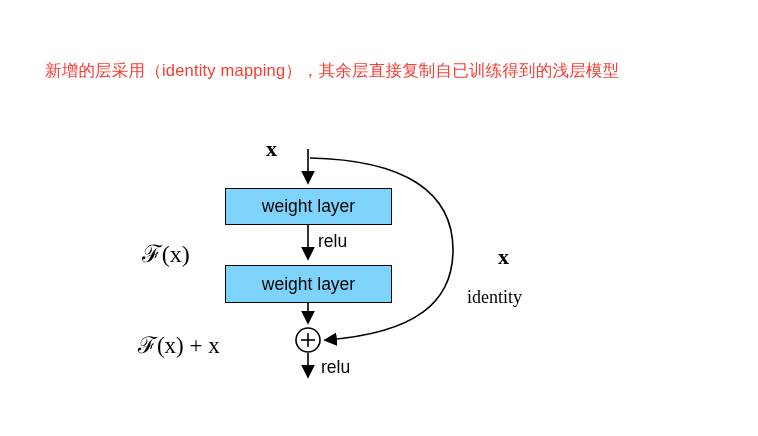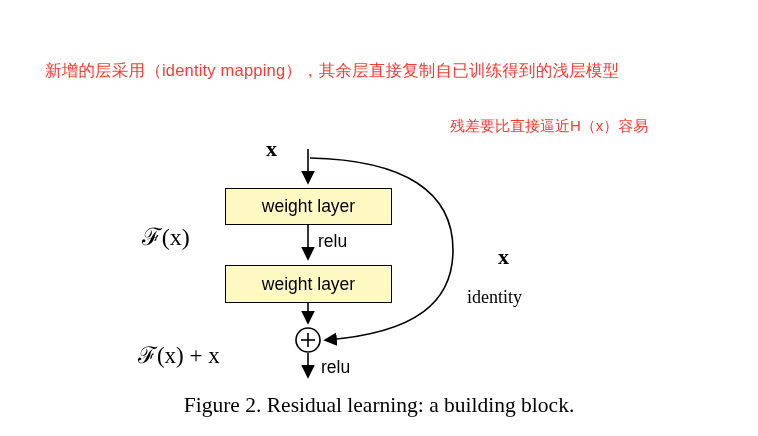--- a/index.html
+++ b/index.html
@@ -17,52 +17,51 @@
     font-size: 16.5px; color: var(--red); white-space: nowrap; letter-spacing: 0.2px;
   }
   .note-side {
     position: absolute; left: 450px; top: 116px;
     font-size: 15px; line-height: 19.5px; color: var(--red); white-space: nowrap;
   }
 
   .diagram-lines { position: absolute; left: 0; top: 0; }
 
   .box {
-    position: absolute; border: 1.6px solid var(--ink); background: #fef9c3;
+    position: absolute; border: 1.6px solid var(--ink); background: #7dd3fc;
     display: flex; align-items: center; justify-content: center;
     font-size: 17.5px; color: var(--ink);
   }
   .box1 { left: 225px; top: 188px; width: 167px; height: 37px; }
   .box2 { left: 225px; top: 265px; width: 167px; height: 38px; }
 
   .label { position: absolute; color: var(--ink); white-space: nowrap; }
   .math  { font-family: "Liberation Serif", serif; }
   .x-top  { left: 266px; top: 136px; font-size: 22px; font-weight: bold; }
   .relu1  { left: 318px; top: 231px; font-size: 17.5px; }
-  .fx     { left: 142px; top: 219px; font-size: 24px; }
-  .out    { left: 138px; top: 338px; font-size: 23px; }
+  .fx     { left: 142px; top: 236px; font-size: 24px; }
+  .out    { left: 138px; top: 328px; font-size: 23px; }
   .skipx  { left: 498px; top: 244px; font-size: 22px; font-weight: bold; }
   .ident  { left: 467px; top: 287px; font-size: 18px; font-family: Liberation Serif, serif; }
   .relu2  { left: 321px; top: 357px; font-size: 17.5px; }
 
   .caption {
     position: absolute; left: 0; top: 393px; width: 758px;
     text-align: center; font-size: 21.5px;
     font-family: "Liberation Serif", serif; color: var(--ink);
   }
 </style>
 </head>
 <body>
 
 <div class="page">
 
   <div class="note-top">新增的层采用（identity mapping），其余层直接复制自已训练得到的浅层模型</div>
 
   <div class="note-side">
-    <div>残差要比直接逼近H（x）容易</div>
   </div>
 
   <svg class="diagram-lines" width="758" height="436" viewBox="0 0 758 436" aria-hidden="true">
     <defs>
       <marker id="arrow" viewBox="0 0 10 10" refX="8" refY="5" markerWidth="8.5" markerHeight="8.5" orient="auto">
         <path d="M0,0 L10,5 L0,10 z" fill="#000"></path>
       </marker>
     </defs>
 
     <line x1="308" y1="149" x2="308" y2="182" stroke="#000" stroke-width="1.6" marker-end="url(#arrow)"></line>
@@ -97,15 +96,14 @@
   </div>
 
   <div class="label out math">ℱ(x) + x</div>
 
   <div class="label skipx math">x</div>
 
   <div class="label ident">identity</div>
 
   <div class="label relu2">relu</div>
 
-  <div class="caption">Figure 2. Residual learning: a building block.</div>
 
 </div>
 
 </body></html>

